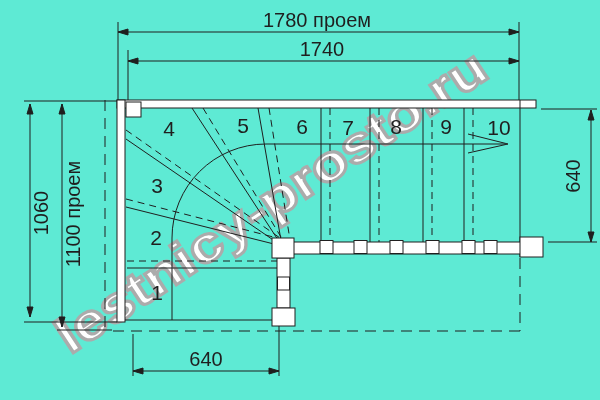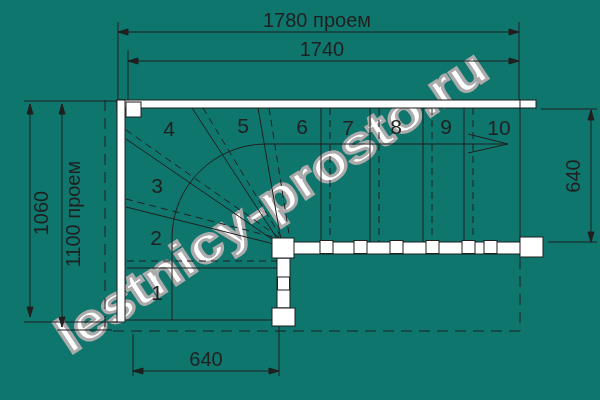--- a/index.html
+++ b/index.html
@@ -1,16 +1,16 @@
 <!DOCTYPE html>
 <html><head>
 <meta charset="utf-8">
 <style>
   html,body{margin:0;padding:0;background:#fff;}
-  #stage{position:relative;width:600px;height:400px;background:#0f766e;overflow:hidden;
+  #stage{position:relative;width:600px;height:400px;background:#5eead4;overflow:hidden;
          font-family:"Liberation Sans",sans-serif;}
   svg{display:block;}
   text{font-family:"Liberation Sans",sans-serif;fill:#1f1f1f;}
   .dim{font-size:20px;}
   .step{font-size:21px;}
   .wm{font-size:50px;font-weight:bold;fill:#ffffff;stroke:#ababab;stroke-width:3px;}
 </style>
 </head>
 <body>
 

